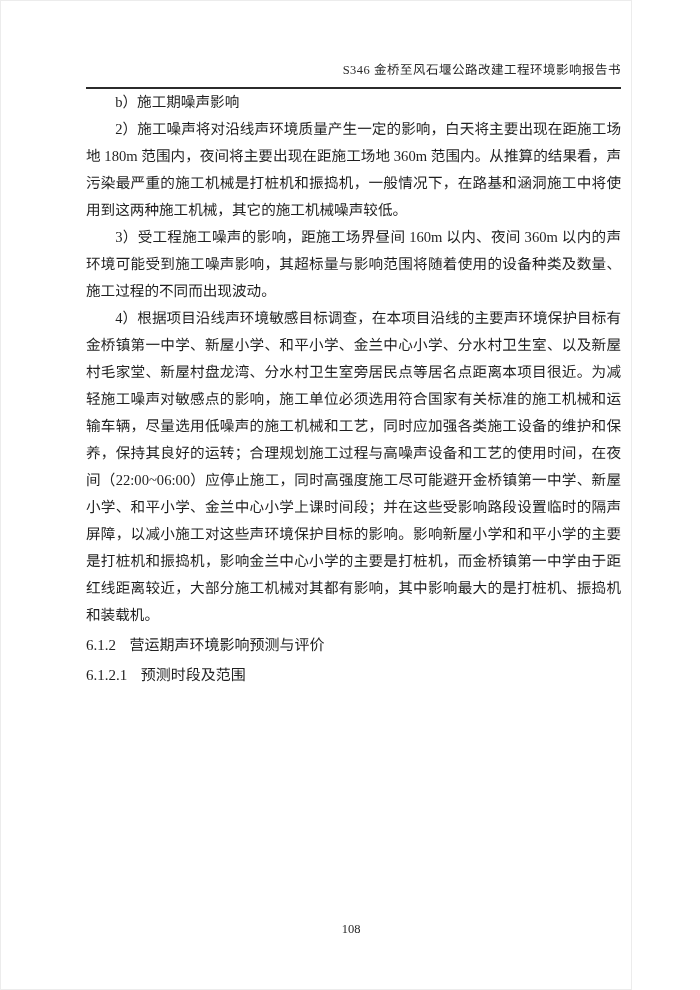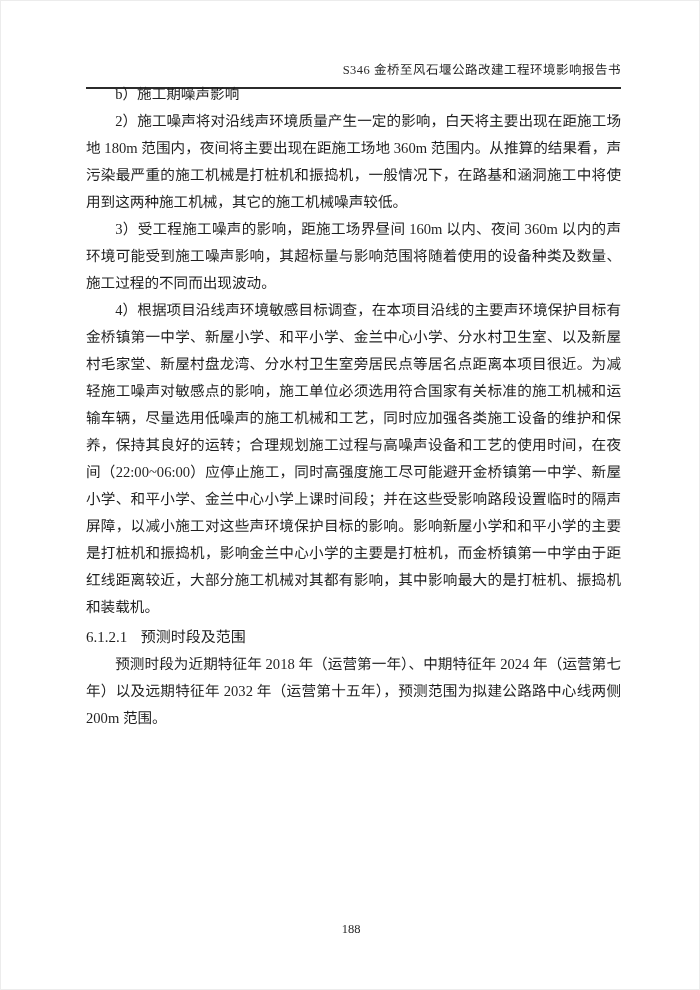--- a/index.html
+++ b/index.html
@@ -2,21 +2,21 @@
 <html lang="zh-CN"><head>
 <meta charset="utf-8">
 <style>
   html, body {
     margin: 0;
     padding: 0;
     background: #ffffff;
   }
   .page {
     position: relative;
-    width: 700px;
+    width: 632px;
     height: 990px;
     background: #ffffff;
     font-family: "Liberation Serif", "DejaVu Serif", serif;
     color: #1f1f1f;
     overflow: hidden;
     box-sizing: border-box;
     border: 1px solid #ececec;
   }
   .running-header {
     position: absolute;
@@ -32,21 +32,21 @@
   .header-rule {
     position: absolute;
     top: 86px;
     left: 85px;
     width: 535px;
     height: 0;
     border-top: 2px solid #2b2b2b;
   }
   .body-text {
     position: absolute;
-    top: 80px;
+    top: 88px;
     left: 85px;
     width: 535px;
     font-size: 14.6px;
     line-height: 27px;
     text-align: justify;
   }
   .para {
     margin: 0;
     text-indent: 2em;
   }
@@ -84,26 +84,28 @@
     <p class="para">b）施工期噪声影响</p>
 
 
 
     <p class="para">2）施工噪声将对沿线声环境质量产生一定的影响，白天将主要出现在距施工场地 180m 范围内，夜间将主要出现在距施工场地 360m 范围内。从推算的结果看，声污染最严重的施工机械是打桩机和振捣机，一般情况下，在路基和涵洞施工中将使用到这两种施工机械，其它的施工机械噪声较低。</p>
 
     <p class="para">3）受工程施工噪声的影响，距施工场界昼间 160m 以内、夜间 360m 以内的声环境可能受到施工噪声影响，其超标量与影响范围将随着使用的设备种类及数量、施工过程的不同而出现波动。</p>
 
     <p class="para">4）根据项目沿线声环境敏感目标调查，在本项目沿线的主要声环境保护目标有金桥镇第一中学、新屋小学、和平小学、金兰中心小学、分水村卫生室、以及新屋村毛家堂、新屋村盘龙湾、分水村卫生室旁居民点等居名点距离本项目很近。为减轻施工噪声对敏感点的影响，施工单位必须选用符合国家有关标准的施工机械和运输车辆，尽量选用低噪声的施工机械和工艺，同时应加强各类施工设备的维护和保养，保持其良好的运转；合理规划施工过程与高噪声设备和工艺的使用时间，在夜间（22:00~06:00）应停止施工，同时高强度施工尽可能避开金桥镇第一中学、新屋小学、和平小学、金兰中心小学上课时间段；并在这些受影响路段设置临时的隔声屏障，以减小施工对这些声环境保护目标的影响。影响新屋小学和和平小学的主要是打桩机和振捣机，影响金兰中心小学的主要是打桩机，而金桥镇第一中学由于距红线距离较近，大部分施工机械对其都有影响，其中影响最大的是打桩机、振捣机和装载机。</p>
 
+    <h2 class="sec-heading">
+      <span class="sec-num">6.1.2</span><span>营运期声环境影响预测与评价</span>
+    </h2>
 
     <h3 class="sec-heading">
       <span class="sec-num">6.1.2.1</span><span>预测时段及范围</span>
     </h3>
 
-    <p class="para">预测时段为近期特征年 2018 年（运营第一年）、中期特征年 2024 年（运营第七年）以及远期特征年 2032 年（运营第十五年），预测范围为拟建公路路中心线两侧 200m 范围。</p>
 
   </div>
 
   <div class="page-footer">
-    <span>188</span>
+    <span>108</span>
   </div>
 
 </div>
 
 </body></html>

